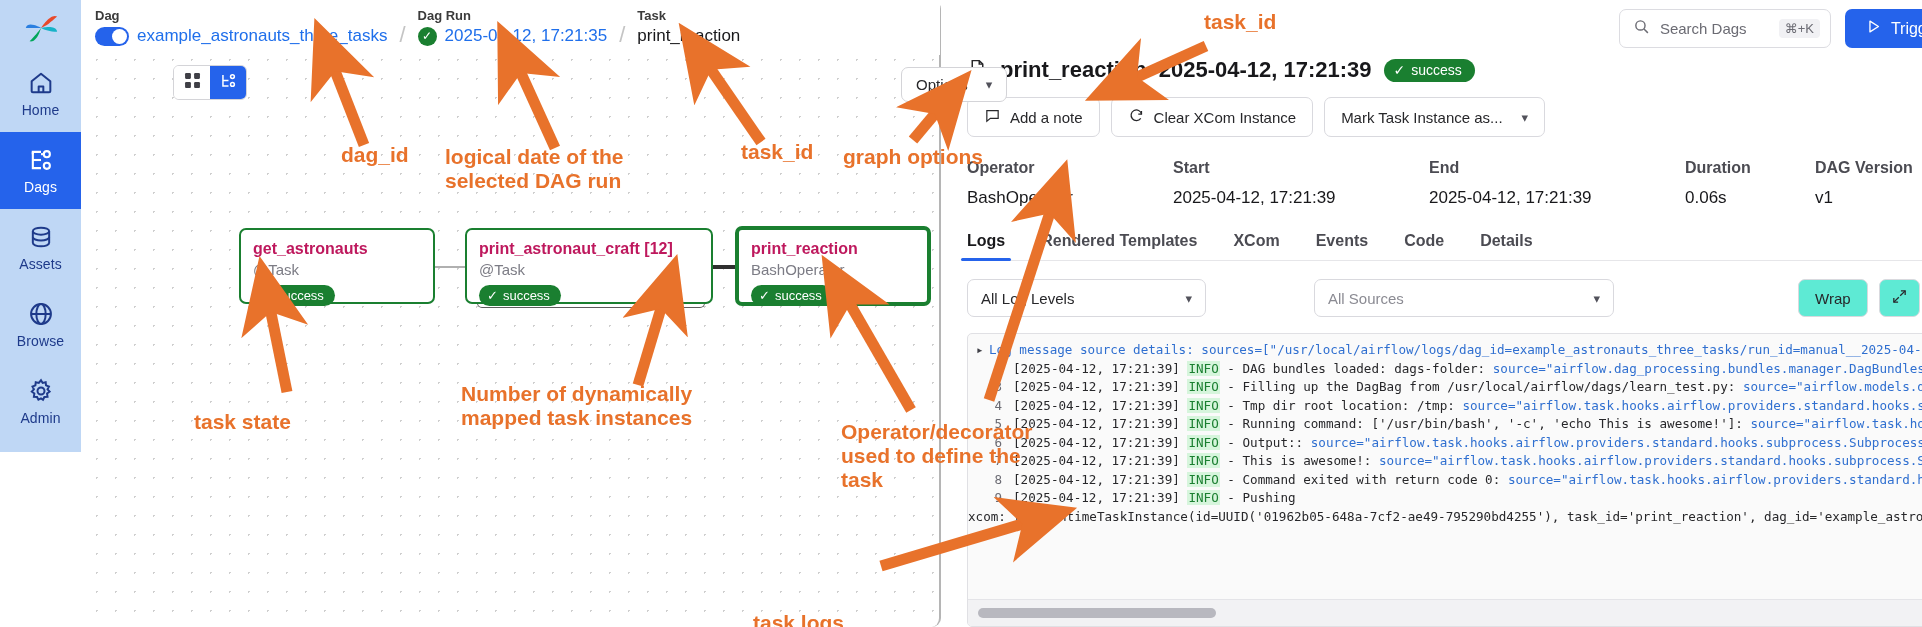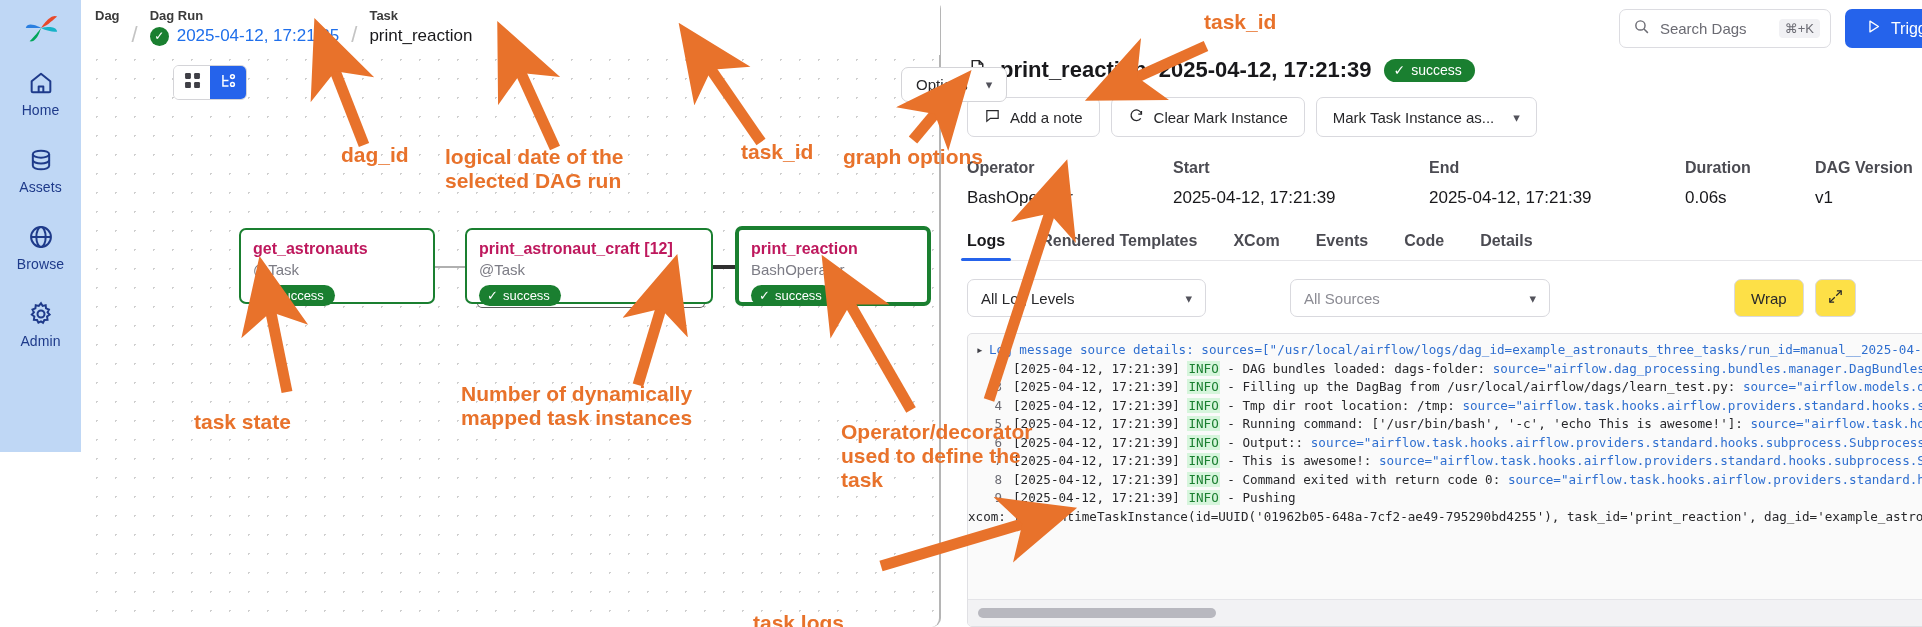--- a/index.html
+++ b/index.html
@@ -147,21 +147,21 @@
 
   .log-toolbar { display: flex; align-items: center; gap: 0; margin-top: 18px; }
   .select-box {
     display: flex; align-items: center; justify-content: space-between;
     border: 1px solid #d9d9de; border-radius: 7px; background: #fff;
     height: 38px; padding: 0 13px; font-size: 15px; color: #27272a; cursor: pointer;
   }
   .select-box.muted { color: #8b8b93; }
   .chev { color: #52525b; font-size: 13px; margin-left: 10px; }
   .icon-btn {
-    border: 1px solid #d9d9de; border-radius: 7px; background: #fde047;
+    border: 1px solid #d9d9de; border-radius: 7px; background: #5eead4;
     height: 38px; padding: 0 16px; font-size: 15px; color: #27272a;
     display: flex; align-items: center; justify-content: center; cursor: pointer;
   }
 
   .log-box {
     margin-top: 16px; border: 1px solid #e0e0e4; border-radius: 5px;
     background: #fafafa; position: relative; flex: 1; overflow: hidden;
     min-height: 0;
   }
   .log-scroll { padding: 7px 0 0 0; overflow: hidden; height: calc(100% - 28px); }
@@ -225,20 +225,33 @@
     <div class="nav-item">
       <span>
         <svg width="28" height="28" viewBox="0 0 24 24" fill="none" stroke="currentColor" stroke-width="1.7" stroke-linejoin="round">
           <path d="M4 10.5 12 4l8 6.5V19a1 1 0 0 1-1 1H5a1 1 0 0 1-1-1z"></path>
           <path d="M10 20v-5h4v5"></path>
         </svg>
       </span>
       <span class="nav-label">Home</span>
     </div>
 
+    <div class="nav-item active">
+      <span>
+        <svg width="28" height="28" viewBox="0 0 24 24" fill="none" stroke="currentColor" stroke-width="1.8">
+          <path d="M5 5v14h7"></path>
+            <path d="M12 12H5"></path>
+          <circle cx="17" cy="7" r="2.6"></circle>
+            <circle cx="17" cy="17" r="2.6"></circle>
+          <path d="M12 7h2.4"></path>
+            <path d="M5 7V5h7"></path>
+        </svg>
+      </span>
+      <span class="nav-label">Dags</span>
+    </div>
 
     <div class="nav-item">
       <span>
         <svg width="28" height="28" viewBox="0 0 24 24" fill="none" stroke="currentColor" stroke-width="1.7">
           <ellipse cx="12" cy="7" rx="7" ry="3"></ellipse>
           <path d="M5 7v10c0 1.7 3.1 3 7 3s7-1.3 7-3V7"></path>
           <path d="M5 12c0 1.7 3.1 3 7 3s7-1.3 7-3"></path>
         </svg>
       </span>
       <span class="nav-label">Assets</span>
@@ -267,20 +280,24 @@
   </div>
 
   <div class="main">
 
     <div class="graph-pane">
       <div class="top-white"></div>
 
       <div class="crumbs">
         <div class="crumb">
           <span class="crumb-label">Dag</span>
+          <span class="crumb-value">
+            <span class="toggle"></span>
+            <a class="crumb-link">example_astronauts_three_tasks</a>
+          </span>
         </div>
         <span class="crumb-sep">/</span>
         <div class="crumb">
           <span class="crumb-label">Dag Run</span>
           <span class="crumb-value">
             <span class="ok-dot">✓</span>
             <a class="crumb-link">2025-04-12, 17:21:35</a>
           </span>
         </div>
         <span class="crumb-sep">/</span>
@@ -382,21 +399,21 @@
             </span>
             <span>Add a note</span>
           </div>
           <div class="act-btn">
             <span>
               <svg width="17" height="17" viewBox="0 0 24 24" fill="none" stroke="#27272a" stroke-width="1.8">
                 <path d="M19 5.5V10h-4.5"></path>
                   <path d="M19.2 10a7.5 7.5 0 1 0-1.2 6"></path>
               </svg>
             </span>
-            <span>Clear Mark Instance</span>
+            <span>Clear XCom Instance</span>
           </div>
           <div class="act-btn">
             <span>Mark Task Instance as...</span>
             <span class="chev">▾</span>
           </div>
         </div>
 
         <div class="meta-grid">
           <div class="meta-label">Operator</div>
           <div class="meta-label">Start</div>
@@ -417,21 +434,21 @@
           <div class="tab">Events</div>
           <div class="tab">Code</div>
           <div class="tab">Details</div>
         </div>
 
         <div class="log-toolbar">
           <div class="select-box" style="width:239px;">
             <span>All Log Levels</span>
             <span class="chev">▾</span>
           </div>
-          <div class="select-box muted" style="width:260px; margin-left:84px;">
+          <div class="select-box muted" style="width:300px; margin-left:108px;">
             <span>All Sources</span>
             <span class="chev">▾</span>
           </div>
           <div class="icon-btn" style="margin-left:184px;">
             <span>Wrap</span>
           </div>
           <div class="icon-btn" style="margin-left:11px; padding:0 11px;">
             <span>
               <svg width="17" height="17" viewBox="0 0 24 24" fill="none" stroke="#27272a" stroke-width="1.8">
                 <path d="M14 4h6v6"></path>

